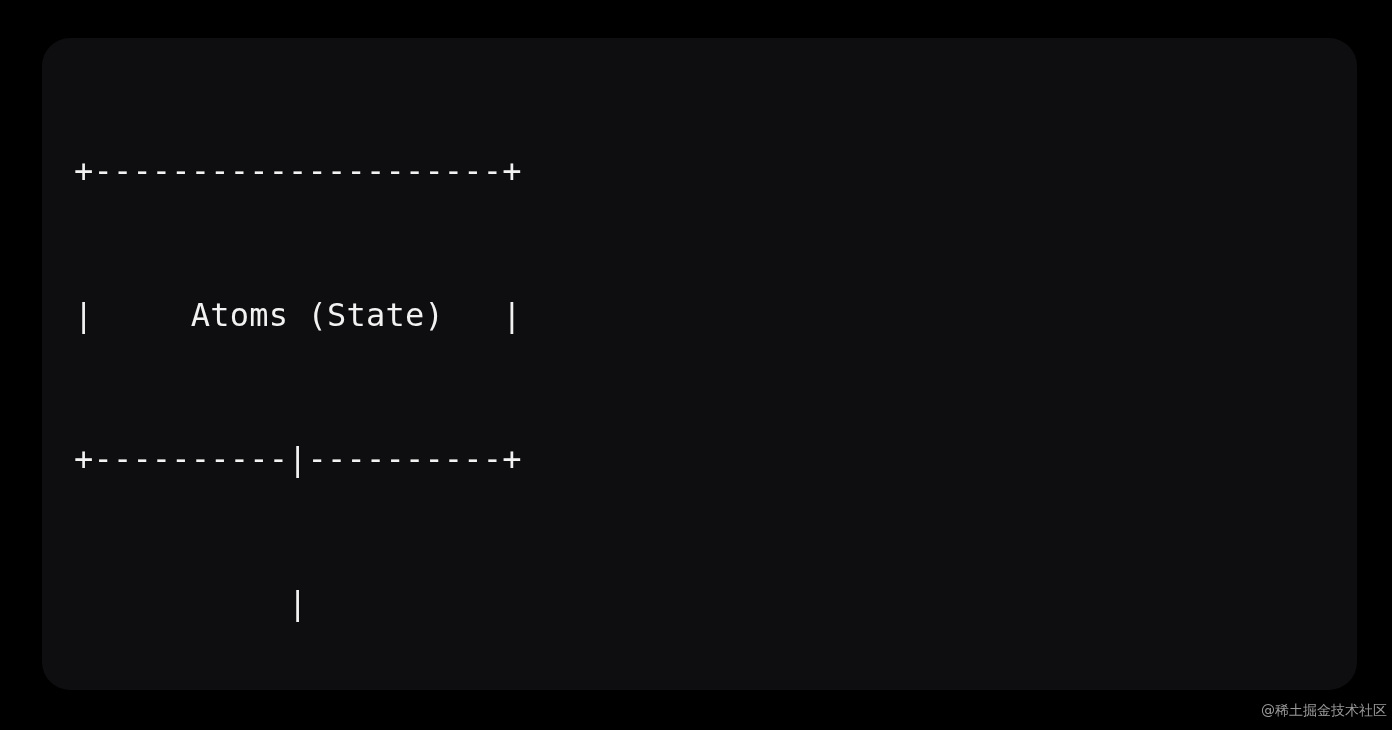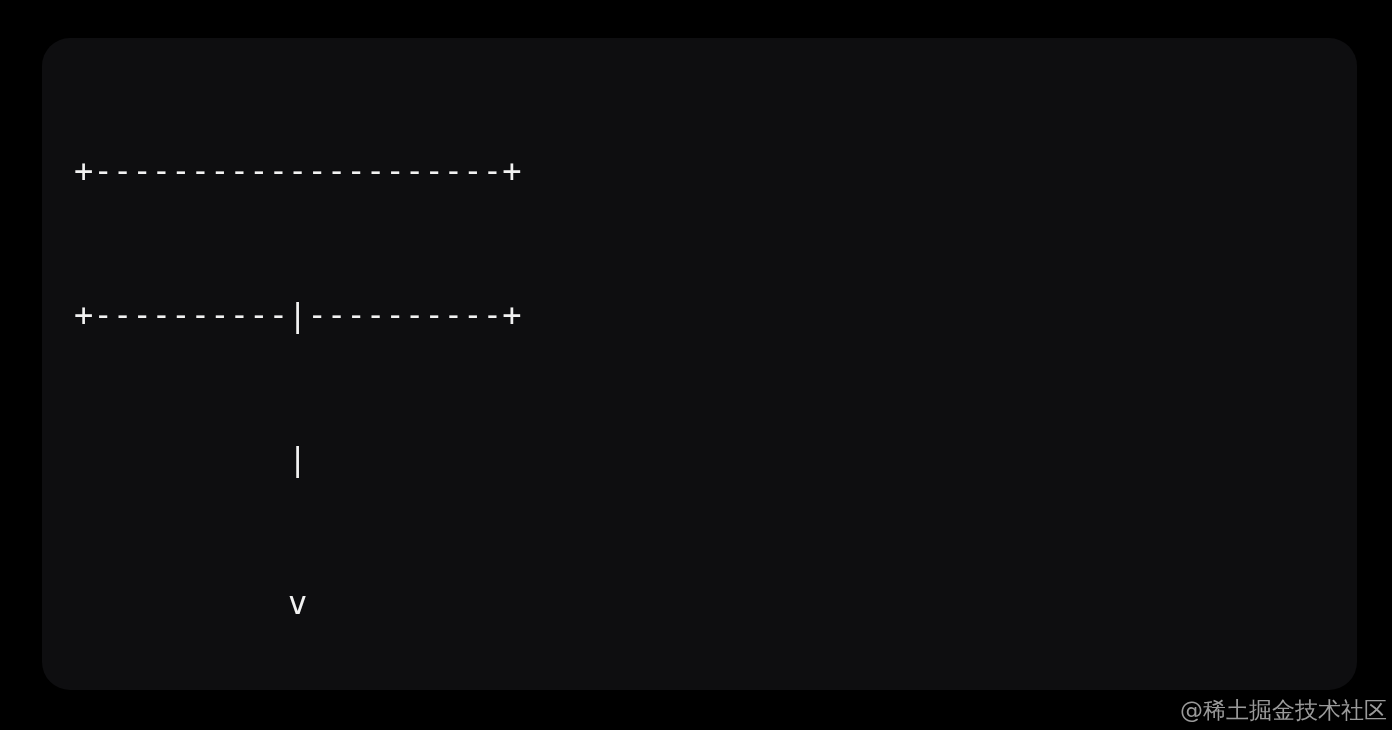--- a/index.html
+++ b/index.html
@@ -38,32 +38,33 @@
   }
   .ascii-diagram .line {
     height: 48px;
     white-space: pre;
   }
   .watermark {
     position: absolute;
     right: 5px;
     top: 697px;
     font-family: "DejaVu Sans", "Liberation Sans", sans-serif;
-    font-size: 23px;
+    font-size: 14px;
     line-height: 26px;
     color: #9a9a9a;
   }
 </style>
 </head>
 <body>
 
 <div class="stage">
   <div class="panel">
     <div class="ascii-diagram">
       <div class="line">+---------------------+</div>
+      <div class="line">|     Atoms (State)   |</div>
       <div class="line">+----------|----------+</div>
       <div class="line">           |</div>
       <div class="line">           v</div>
       
       
       
       
       
       
       

